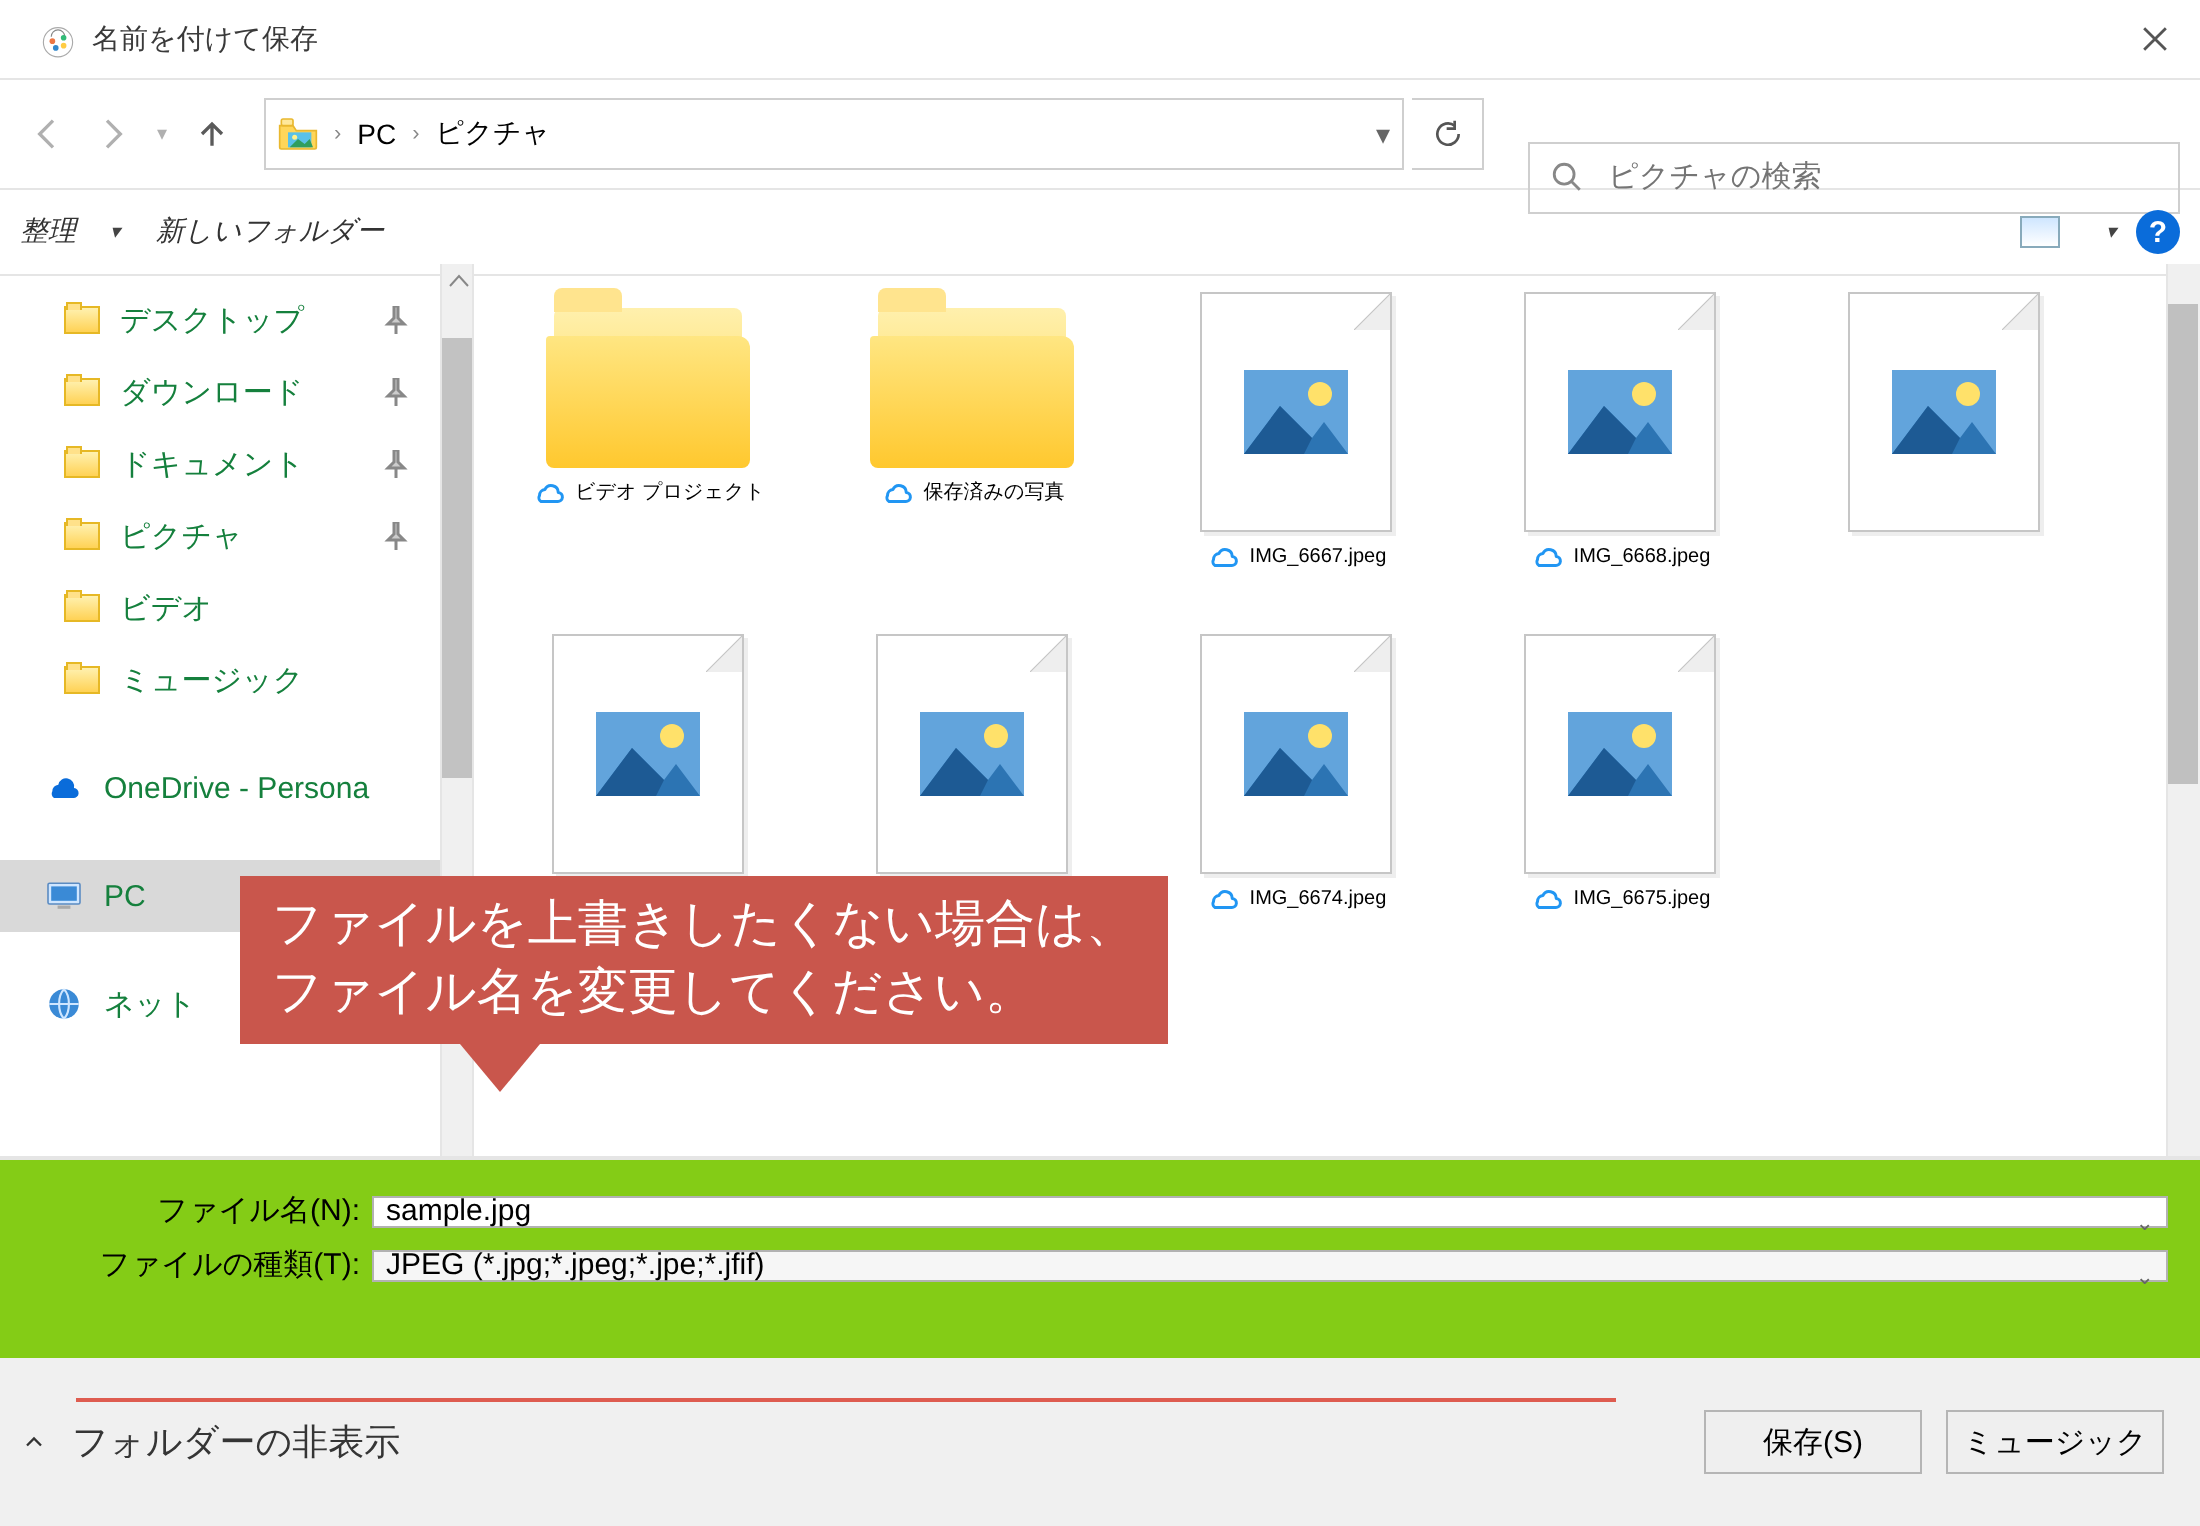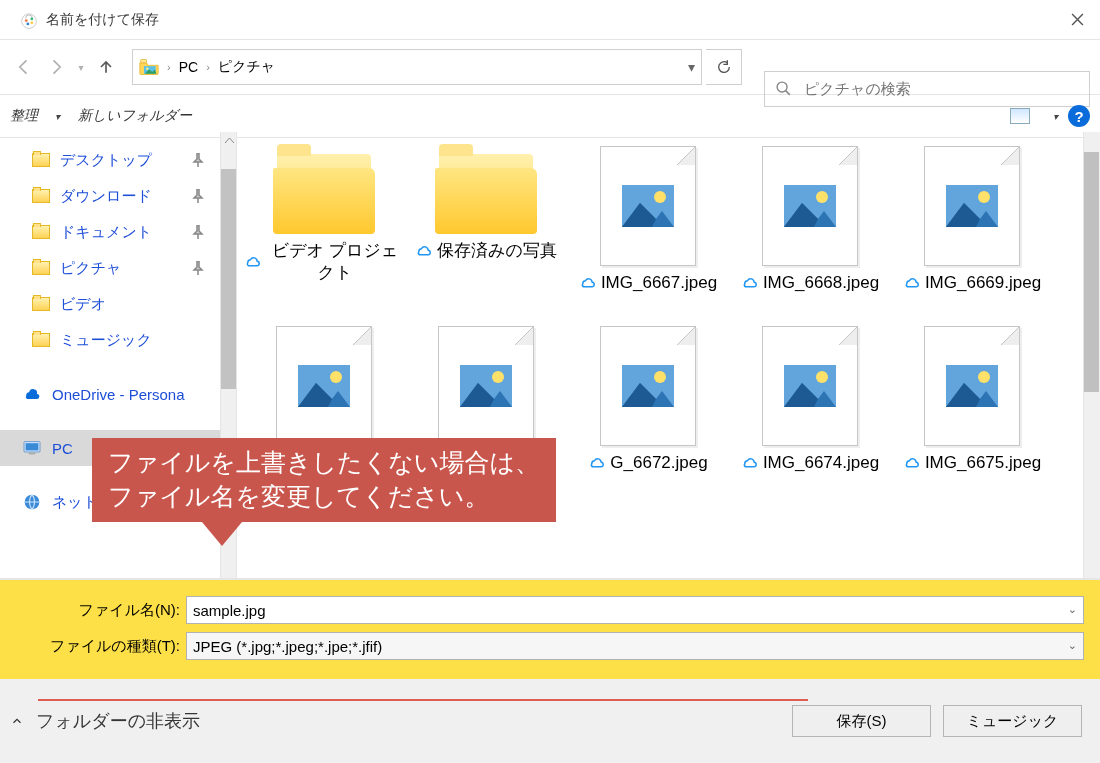--- a/index.html
+++ b/index.html
@@ -70,21 +70,21 @@
   padding-top:10px;
 }
 .tree-row {
   height:36px; display:flex; align-items:center; padding-left:32px; gap:10px;
   font-size:15px; white-space:nowrap;
 }
 .tree-row .pin { margin-left:auto; margin-right:16px; color:#888; }
 .tree-row.selected { background:#d9d9d9; }
 .folder-ico-sm { width:18px;height:14px; background:linear-gradient(#fff1b0,#ffd255); border:1px solid #e6b825; position:relative; }
 .folder-ico-sm::before { content:''; position:absolute; top:-3px; left:0; width:6px; height:3px; background:#ffe18a; border:1px solid #e6b825; border-bottom:none; }
-.nodelabel { color:#1d4ed8; }
+.nodelabel { color:#15803d; }
 
 .file-area {
   flex:1; position:relative; overflow:hidden;
   padding:14px 6px 0 6px;
 }
 .file-grid {
   display:grid;
   grid-template-columns: repeat(5, 162px);
   row-gap: 32px; column-gap: 0px;
 }
@@ -98,59 +98,59 @@
 .img-file {
   width:96px; height:120px; background:#fff; border:1px solid #c6c6c6;
   display:flex; align-items:center; justify-content:center; position:relative;
   box-shadow: 2px 2px 0 #eee;
 }
 .img-file::before {
   content:''; position:absolute; top:0; right:0; width:18px;height:18px;
   background:linear-gradient(135deg,#fff 48%, #c6c6c6 50%, #eee 52%);
 }
 .img-file svg { width:52px; height:42px; }
-.item-label { display:flex; align-items:center; gap:4px; font-size:17px; line-height:1.3; text-align:center; max-width:160px; }
+.item-label { display:flex; align-items:center; gap:4px; font-size:10px; line-height:1.3; text-align:right; max-width:160px; }
 .cloud-ico { width:18px; height:12px; flex:none; }
 .fa-scrollbar { position:absolute; top:0; right:0; bottom:0; width:17px; background:#f0f0f0; border-left:1px solid #e5e5e5; }
 .fa-scroll-thumb { position:absolute; right:1px; width:15px; background:#c0c0c0; top:20px; height:240px; }
 
 
 .footer1 {
   position:absolute; left:0; right:0; bottom:84px; height:100px;
-  background:#fde047; padding:16px 16px 0 16px;
+  background:#84cc16; padding:16px 16px 0 16px;
   border-top:1px solid #e5e5e5;
 }
 .form-row { display:flex; align-items:center; margin-bottom:8px;}
 .form-label { width:170px; text-align:right; padding-right:6px; font-size:15px; }
 .form-input, .form-select {
-  flex:1; height:28px; border:1px solid #b2b2b2; background:#fff; padding:0 6px; font-size:15px;
+  flex:1; height:16px; border:1px solid #b2b2b2; background:#fff; padding:0 6px; font-size:15px;
   display:flex; align-items:center; position:relative;
 }
 .form-select { background:#f6f6f6; }
 .form-drop { position:absolute; right:6px; top:6px; color:#666; font-size:11px; }
 
 .footer2 {
   position:absolute; left:0; right:0; bottom:0; height:84px;
   background:#f0f0f0;
   display:flex; align-items:center; padding:22px 18px 22px 10px; gap:12px;
 }
 .collapse-chv { color:#444; }
 .hide-label { font-size:18px; color:#353535; }
 .winbtn {
-  width:139px; height:32px; border:1px solid #b5b5b5; background:#efefef;
+  width:109px; height:32px; border:1px solid #b5b5b5; background:#efefef;
   display:flex; align-items:center; justify-content:center; font-size:15px;
 }
 .redline {
   position:absolute; left:38px; width:770px; bottom:62px; height:2px; background:#de5c50;
   z-index:50;
 }
 
 
 .callout {
-  position:absolute; left:92px; top:438px; z-index:60;font-family:Liberation Serif, serif;
+  position:absolute; left:120px; top:438px; z-index:60;font-family:Liberation Serif, serif;
 }
 .callout-box {
   background:#c9564c; color:#fff; font-size:25px; line-height:1.35;
   padding:8px 16px; letter-spacing:0px; white-space:nowrap;
 }
 .callout-arrow {
   width:0;height:0; margin-left:110px;
   border-left:20px solid transparent;
   border-right:20px solid transparent;
   border-top:24px solid #c9564c;
@@ -386,33 +386,20 @@
               </svg>
               <span style="white-space:nowrap;">IMG_6668.jpeg</span>
             </div>
           </div>
           <div class="file-item">
             <div class="img-file">
               <svg viewBox="0 0 52 42">
                 <use href="#img-glyph"></use>
               </svg>
             </div>
-            <div class="item-label">
-              <svg class="cloud-ico" viewBox="0 0 24 16">
-                <use href="#cloud-svg"></use>
-              </svg>
-              <span style="white-space:nowrap;">IMG_6669.jpeg</span>
-            </div>
-          </div>
-          <div class="file-item">
-            <div class="img-file">
-              <svg viewBox="0 0 52 42">
-                <use href="#img-glyph"></use>
-              </svg>
-            </div>
           </div>
           <div class="file-item">
             <div class="img-file">
               <svg viewBox="0 0 52 42">
                 <use href="#img-glyph"></use>
               </svg>
             </div>
           </div>
           <div class="file-item">
             <div class="img-file">

